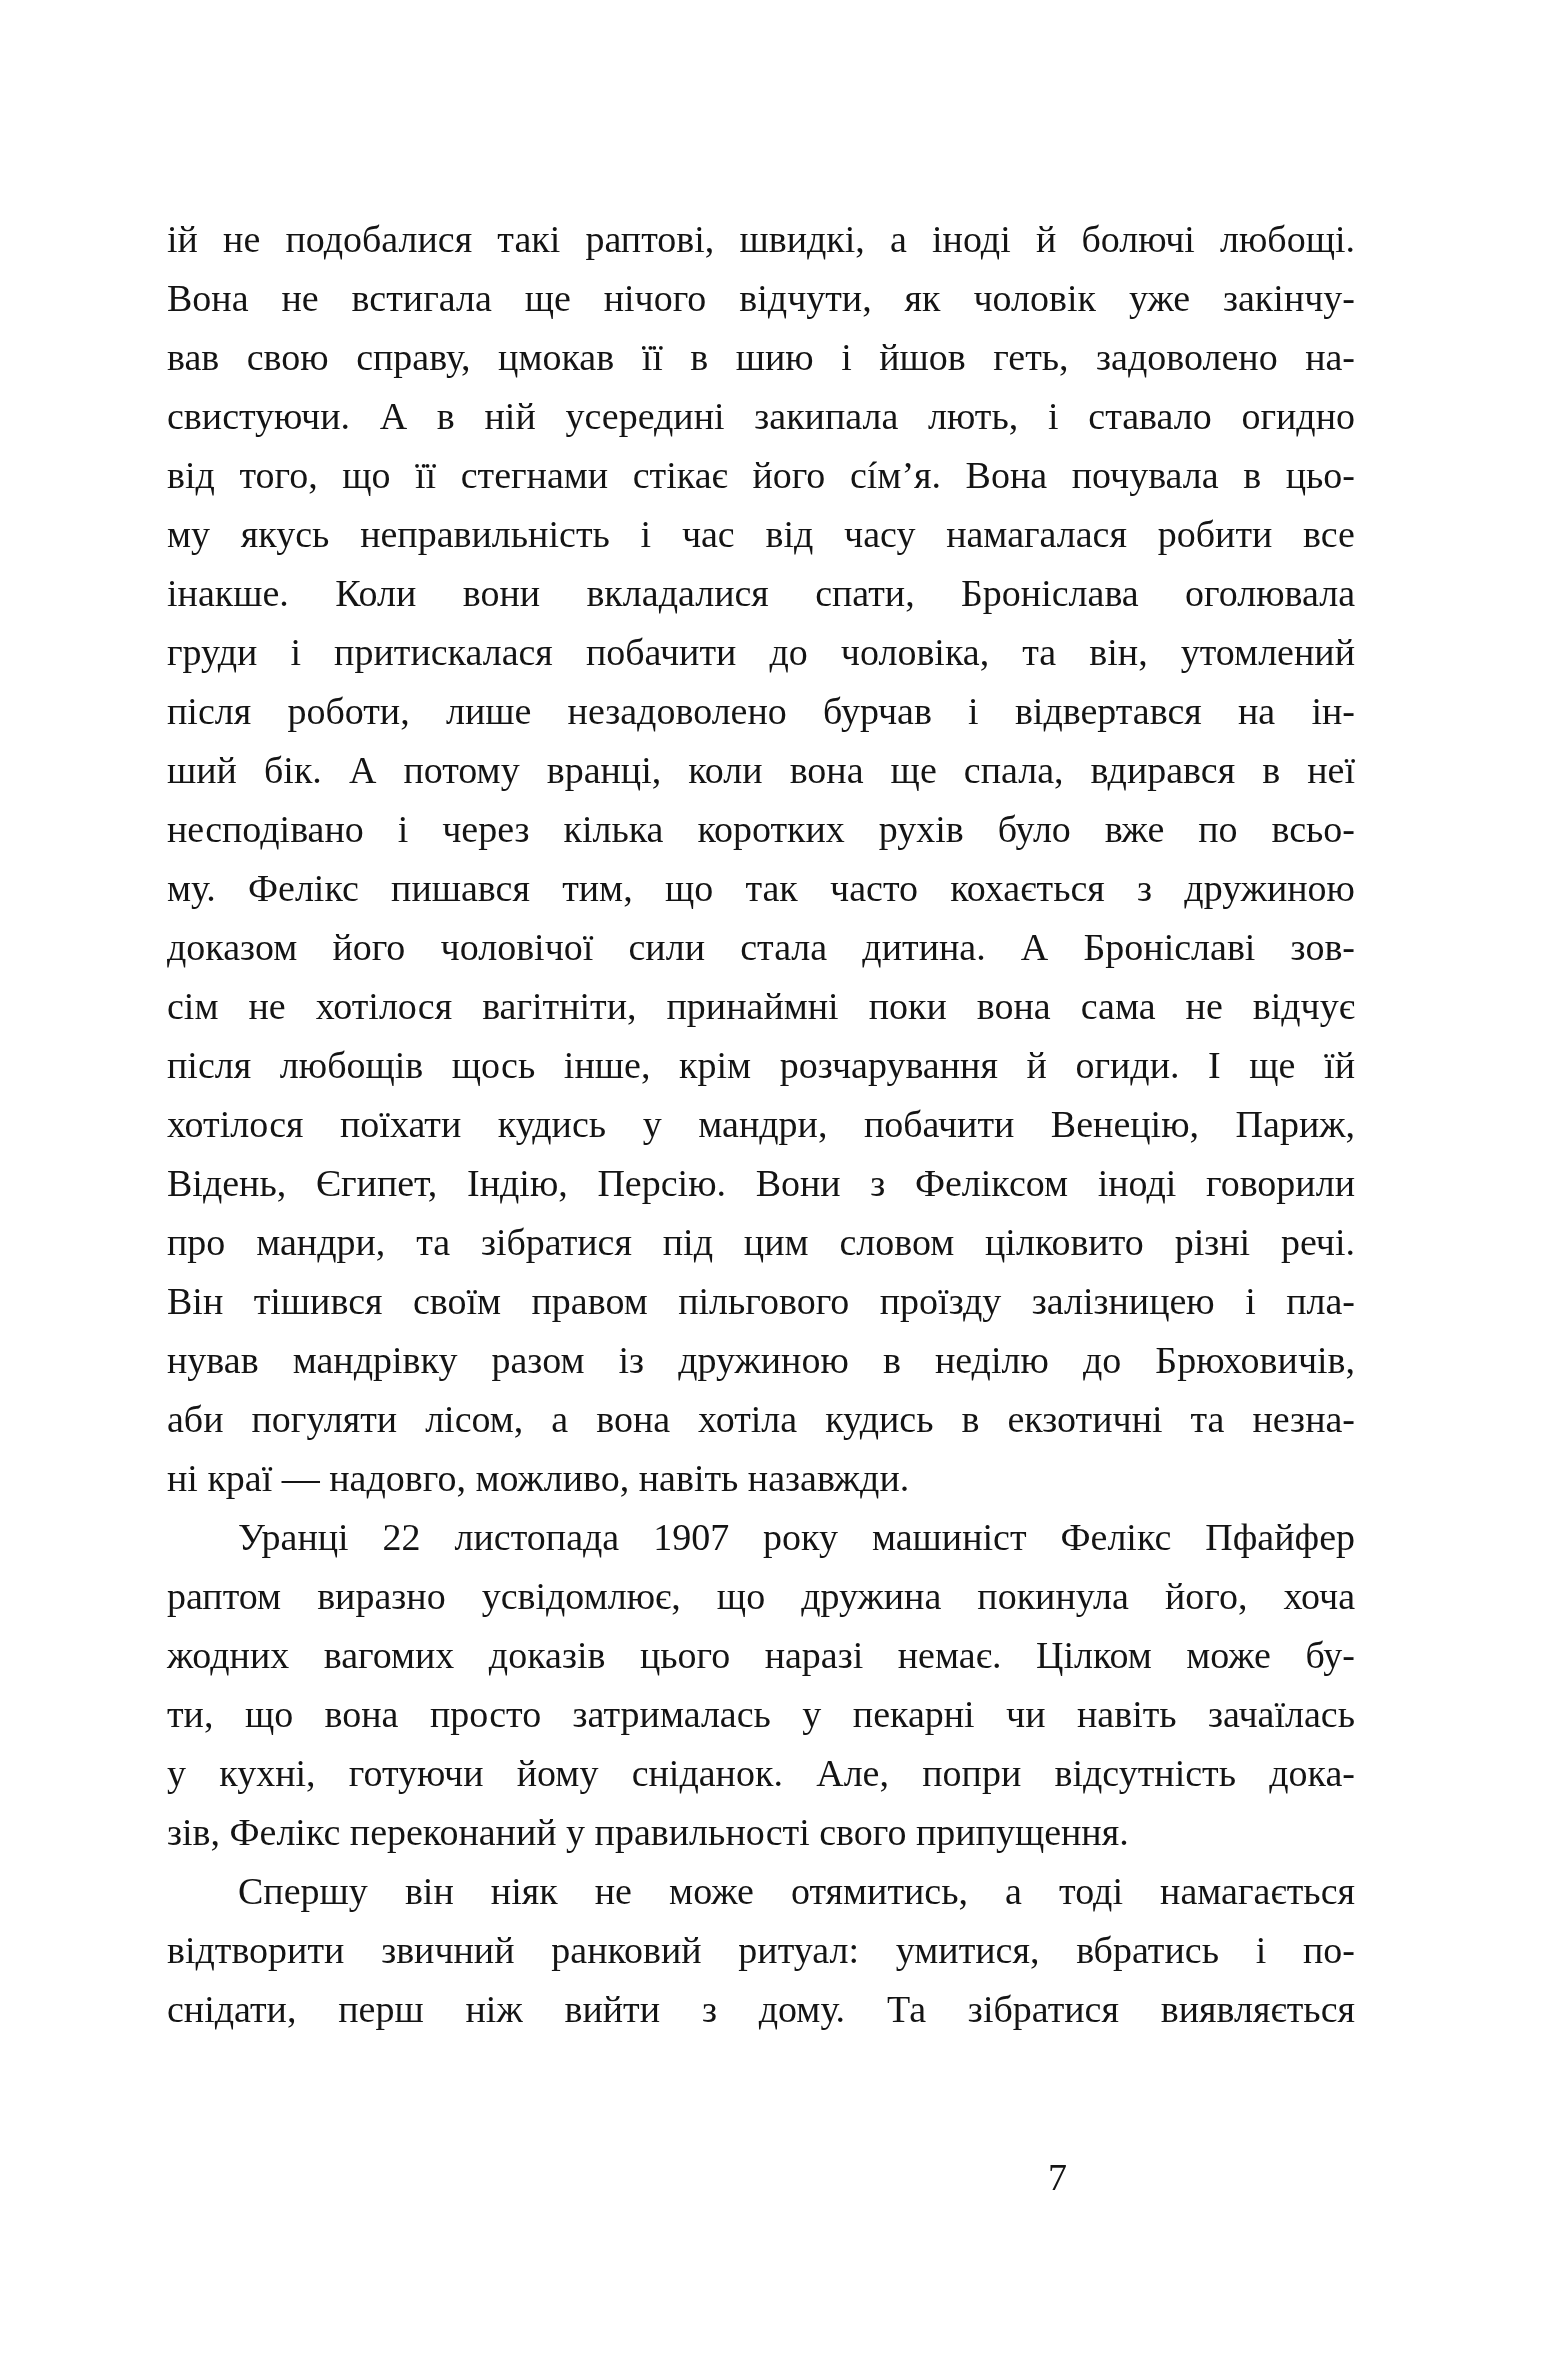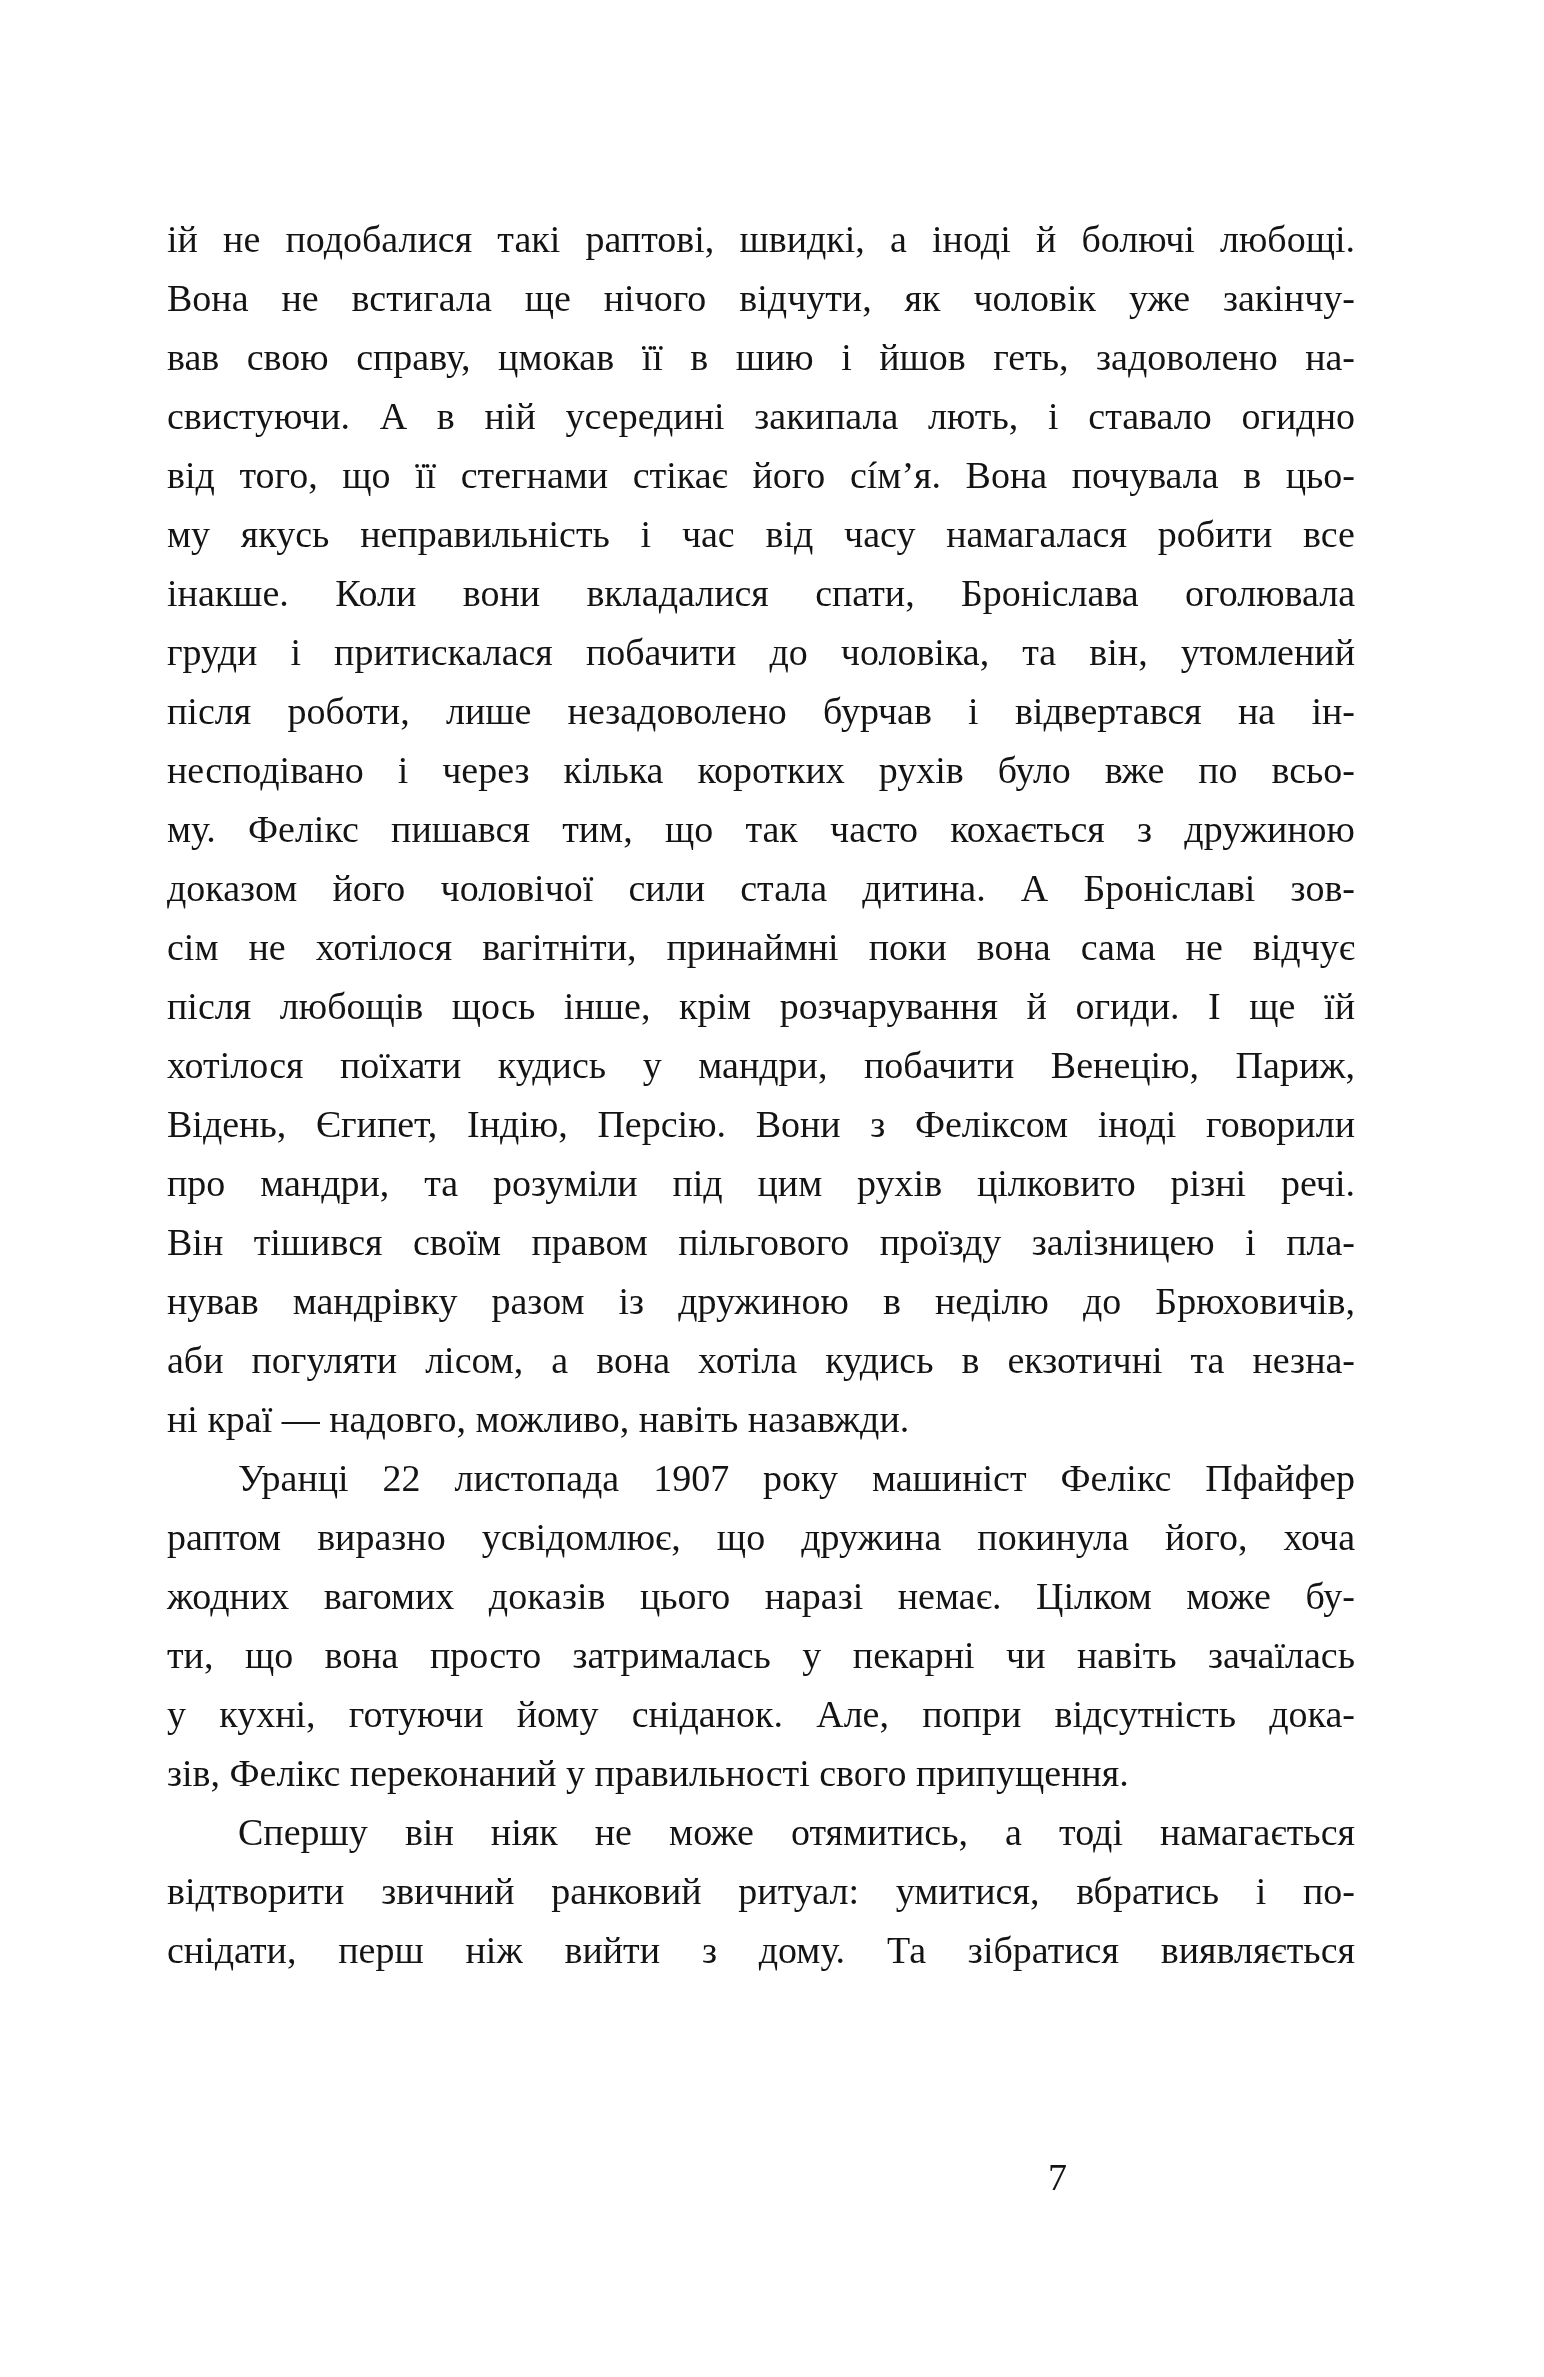--- a/index.html
+++ b/index.html
@@ -64,28 +64,29 @@
     <div>
       <span class="line">ій не подобалися такі раптові, швидкі, а іноді й болючі любощі.</span>
       <span class="line">Вона не встигала ще нічого відчути, як чоловік уже закінчу-</span>
       <span class="line">вав свою справу, цмокав її в шию і йшов геть, задоволено на-</span>
       <span class="line">свистуючи. А в ній усередині закипала лють, і ставало огидно</span>
       <span class="line">від того, що її стегнами стікає його сíм’я. Вона почувала в цьо-</span>
       <span class="line">му якусь неправильність і час від часу намагалася робити все</span>
       <span class="line">інакше. Коли вони вкладалися спати, Броніслава оголювала</span>
       <span class="line">груди і притискалася побачити до чоловіка, та він, утомлений</span>
       <span class="line">після роботи, лише незадоволено бурчав і відвертався на ін-</span>
+      <span class="line">ший бік. А потому вранці, коли вона ще спала, вдирався в неї</span>
       <span class="line">несподівано і через кілька коротких рухів було вже по всьо-</span>
       <span class="line">му. Фелікс пишався тим, що так часто кохається з дружиною</span>
       <span class="line">доказом його чоловічої сили стала дитина. А Броніславі зов-</span>
       <span class="line">сім не хотілося вагітніти, принаймні поки вона сама не відчує</span>
       <span class="line">після любощів щось інше, крім розчарування й огиди. І ще їй</span>
       <span class="line">хотілося поїхати кудись у мандри, побачити Венецію, Париж,</span>
       <span class="line">Відень, Єгипет, Індію, Персію. Вони з Феліксом іноді говорили</span>
-      <span class="line">про мандри, та розуміли під цим рухів цілковито різні речі.</span>
+      <span class="line">про мандри, та зібратися під цим словом цілковито різні речі.</span>
       <span class="line">Він тішився своїм правом пільгового проїзду залізницею і пла-</span>
       <span class="line">нував мандрівку разом із дружиною в неділю до Брюховичів,</span>
       <span class="line">аби погуляти лісом, а вона хотіла кудись в екзотичні та незна-</span>
       <span class="line last">ні краї — надовго, можливо, навіть назавжди.</span>
     </div>
 
     <div>
       <span class="line indent">Уранці 22 листопада 1907 року машиніст Фелікс Пфайфер</span>
       <span class="line">раптом виразно усвідомлює, що дружина покинула його, хоча</span>
       <span class="line">жодних вагомих доказів цього наразі немає. Цілком може бу-</span>

